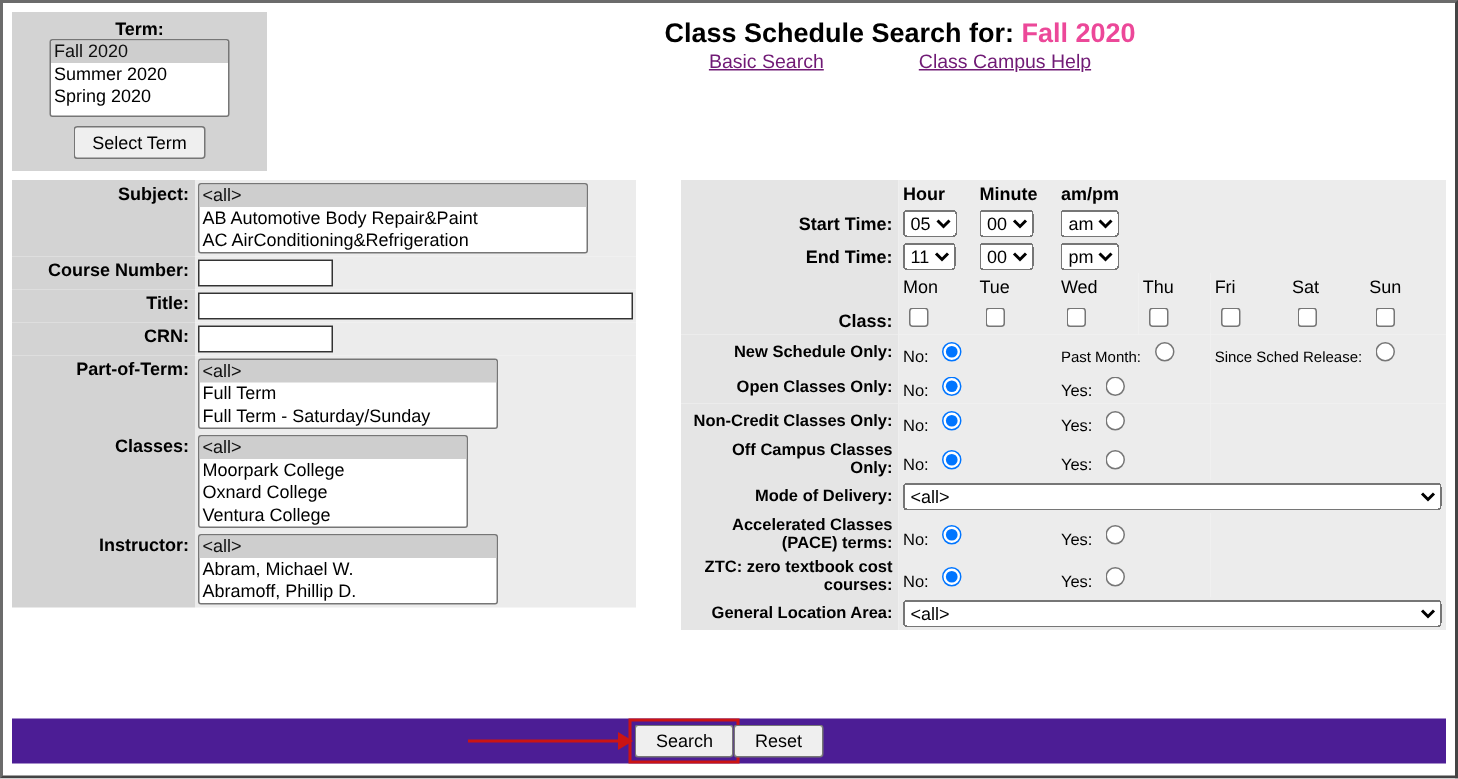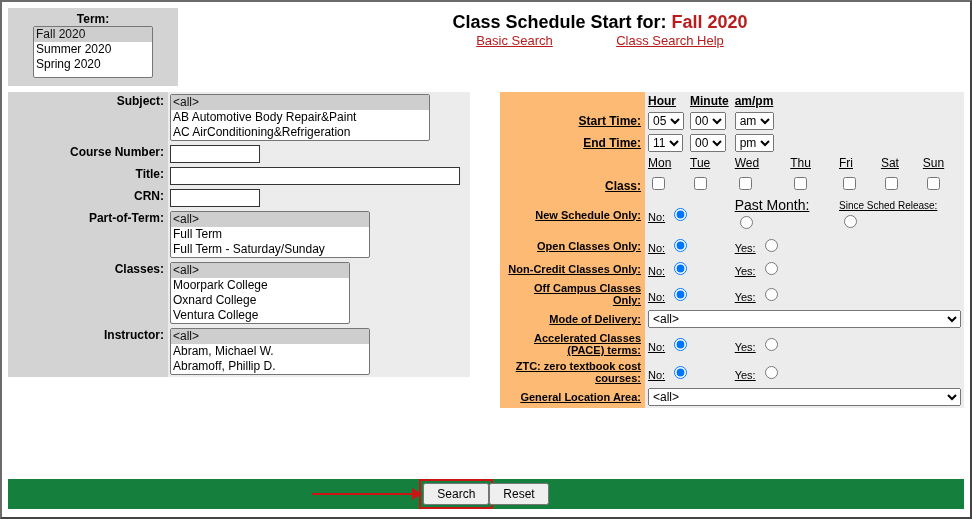--- a/index.html
+++ b/index.html
@@ -24,56 +24,56 @@
     background: #d3d3d3;
     padding: 4px 8px 8px;
     width: 170px;
     text-align:center;
   }
   .term-panel .label { font-weight:bold; }
   .term-panel select { width: 120px; height: 52px; font-size:12px; }
   .term-panel button { margin-top:6px; padding:2px 10px; font-size:12px; }
   .header { flex:1; padding: 4px 10px 0 30px; text-align:center; }
   .title { font-size:18px; font-weight:bold; }
-  .title .term { color:#b91c1c; }
+  .title .term { color:#ec4899; }
   .subtitle { text-align:left; margin:8px 0 10px 0; font-size:13px; }
-  .links a { color:#b91c1c; text-decoration:underline; margin: 0 30px; font-size:13px; }
+  .links a { color:#701a75; text-decoration:underline; margin: 0 30px; font-size:13px; }
 
   .columns { display:flex; gap:30px; margin-top:6px; }
-  .col-left { width: 462px; }
-  .col-right { flex:1;text-decoration:underline; }
+  .col-left { width: 416px; }
+  .col-right { flex:1; }
 
   table.form { border-collapse:collapse; width:100%; }
   table.form td { padding:2px; vertical-align:top; }
   table.form td.lbl {
     background:#d3d3d3; text-align:right; font-weight:bold;
     width:160px; padding-right:4px;
   }
   table.form td.ctrl { background:#ececec; }
   select.multi { width: 260px; font-size:12px; }
   input.txt { font-size:12px; padding:1px 3px; border:1px solid #333; }
   input.txt.short { width:90px; }
   input.txt.long { width:290px; }
 
   table.right { border-collapse:collapse; width:100%; }
   table.right td, table.right th { padding:2px 3px; font-size:12px; }
   table.right .rlbl {
-    background:#fdba74; text-align:right; font-weight:bold;
+    background:#e5e5e5; text-align:right; font-weight:bold;
     padding-right:4px; vertical-align:middle;
   }
   table.right .rctrl { background:#ececec; vertical-align:middle; }
   table.right .hcell { background:#ececec; font-weight:bold; }
   select.small { font-size:12px; }
   .radio-lbl { font-size:11px; margin-right:4px; }
   .day-chk { }
   select.full { width:100%; font-size:12px; }
 
   .footer {
     position:absolute; bottom:8px; left:6px; right:6px;
-    background:#15803d; padding:4px; display:flex; align-items:center;
+    background:#4c1d95; padding:4px; display:flex; align-items:center;
     justify-content:center; gap:0;
   }
   .footer button { font-size:12px; padding:2px 12px; }
   .btn-highlight { outline:2px solid #cb1414; outline-offset:2px; }
   .arrow {
     position:absolute; left:310px; bottom:14px; pointer-events:none;
   }
 </style>
 </head>
 <body>
@@ -81,29 +81,30 @@
 <div class="outer">
 
   <div class="top-row">
     <div class="term-panel">
       <div class="label">Term:</div>
       <select multiple="" class="" size="3">
         <option selected="">Fall 2020</option>
         <option>Summer 2020</option>
         <option>Spring 2020</option>
       </select>
+      <div><button>Select Term</button></div>
     </div>
 
     <div class="header">
       <div class="title">
-        <span>Class Schedule Start for: </span><span class="term">Fall 2020</span>
+        <span>Class Schedule Search for: </span><span class="term">Fall 2020</span>
       </div>
       <div class="links">
         <a href="#">Basic Search</a>
-        <a href="#">Class Search Help</a>
+        <a href="#">Class Campus Help</a>
       </div>
     </div>
   </div>
 
   <div class="columns">
     <div class="col-left">
       <table class="form">
         <tbody>
             <tr>
           <td class="lbl">Subject:</td>
@@ -198,21 +199,21 @@
           <td class="rctrl"><input type="checkbox" class="day-chk" style=""></td>
           <td class="rctrl"><input type="checkbox" class="day-chk" style=""></td>
           <td class="rctrl"><input type="checkbox" class="day-chk" style=""></td>
           <td class="rctrl"><input type="checkbox" class="day-chk" style=""></td>
           <td class="rctrl"><input type="checkbox" class="day-chk" style=""></td>
           <td class="rctrl"><input type="checkbox" class="day-chk" style=""></td>
         </tr>
         <tr>
           <td class="rlbl" style="font-size:11px">New Schedule Only:</td>
           <td class="rctrl" colspan="2"><span class="radio-lbl">No:</span><input type="radio" name="newc" checked="" style=""></td>
-          <td class="rctrl" colspan="2"><span class="radio-lbl" style="font-size:14px">Past Month:</span><input type="radio" name="newc" style=""></td>
+          <td class="rctrl" colspan="2"><span class="radio-lbl" style="font-size:10px">Past Month:</span><input type="radio" name="newc" style=""></td>
           <td class="rctrl" colspan="3"><span class="radio-lbl" style="font-size:10px">Since Sched Release:</span><input type="radio" name="newc" style=""></td>
         </tr>
         <tr>
           <td class="rlbl" style="font-size:11px">Open Classes Only:</td>
           <td class="rctrl" colspan="2"><span class="radio-lbl">No:</span><input type="radio" name="openc" checked="" style=""></td>
           <td class="rctrl" colspan="2"><span class="radio-lbl">Yes:</span><input type="radio" name="openc" style=""></td>
           <td class="rctrl" colspan="3"></td>
         </tr>
         <tr>
           <td class="rlbl" style="font-size:11px">Non-Credit Classes Only:</td>

